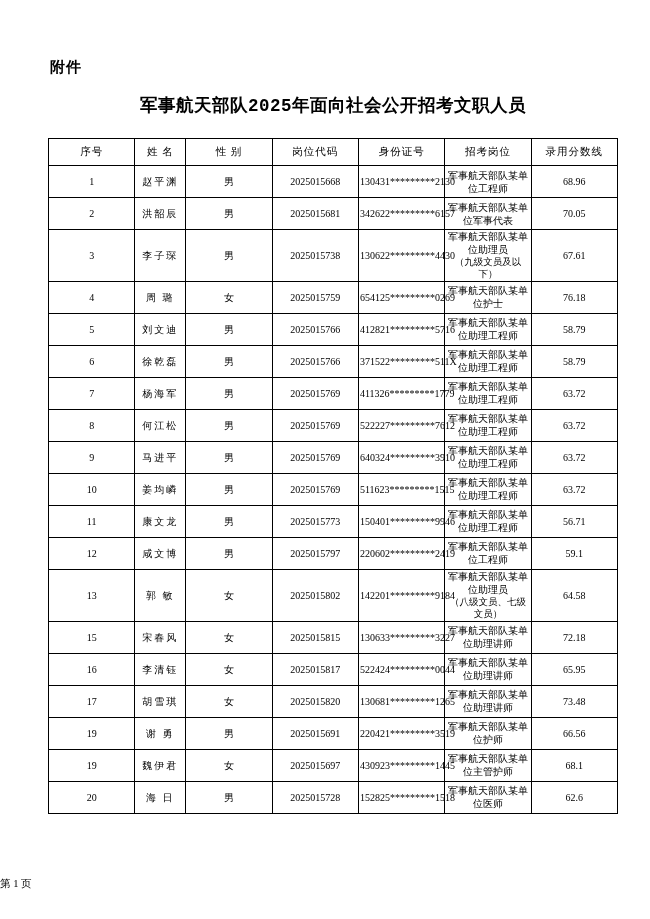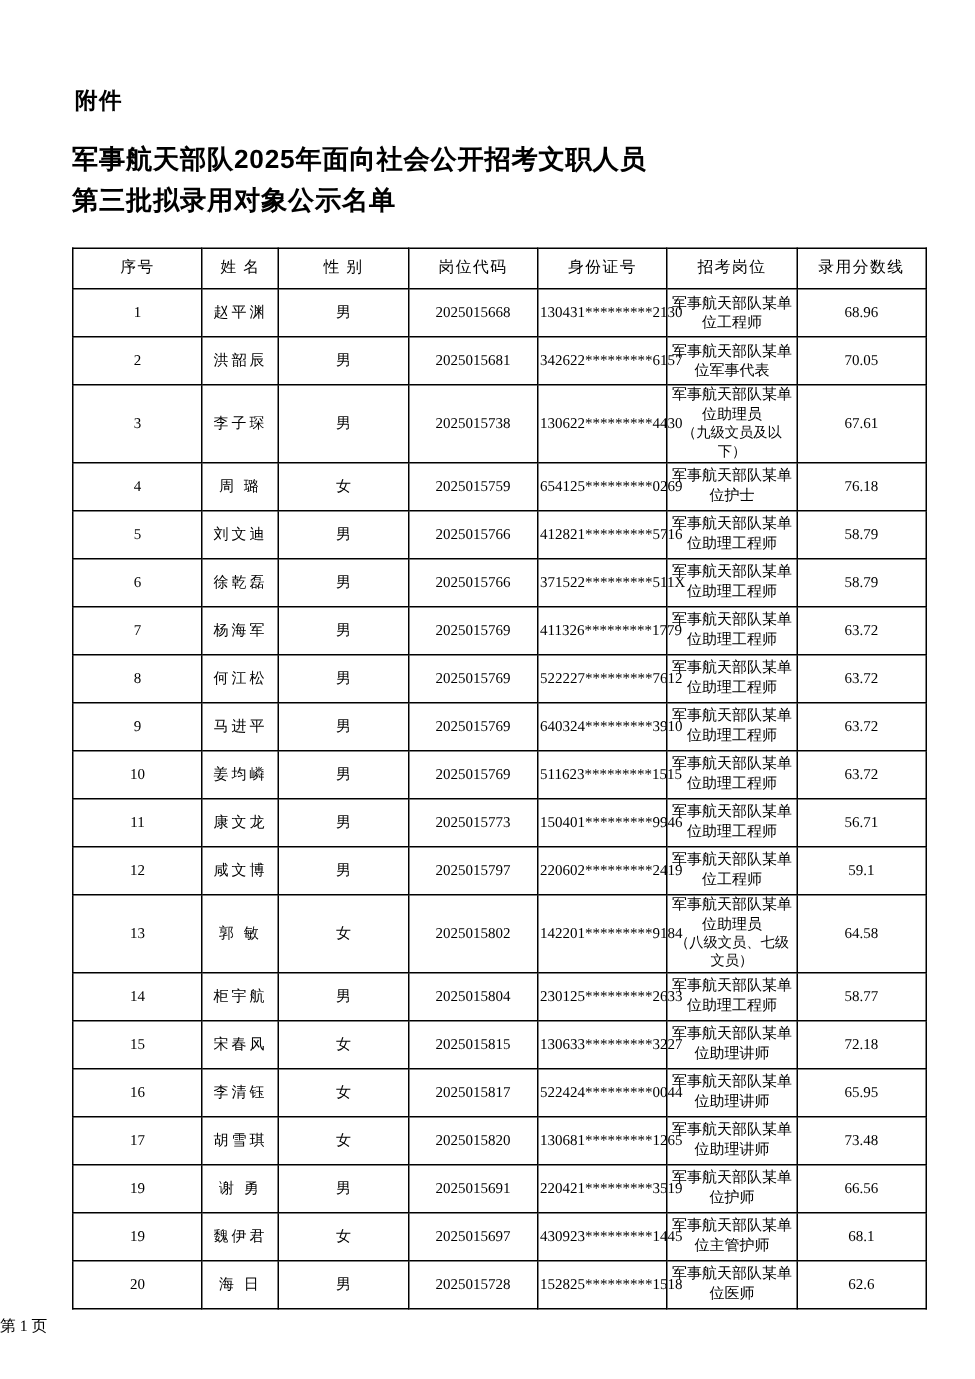--- a/index.html
+++ b/index.html
@@ -23,27 +23,27 @@
     position: relative;
   }
   .attachment-label {
     font-size: 15px;
     font-weight: bold;
     letter-spacing: 1px;
     margin: 0 0 16px 2px;
     font-family: "Liberation Serif", "DejaVu Serif", serif;
   }
   .doc-title {
-    text-align: left;
+    text-align: center;
     font-size: 17.5px;
     font-weight: bold;
     line-height: 1.55;
     letter-spacing: 0.5px;
     margin: 0 0 18px 0;
-    font-family: Liberation Sans, sans-serif;
+    font-family: Liberation Mono, monospace;
   }
   .doc-title .line2 {
     display: block;
   }
   table.roster {
     width: 100%;
     border-collapse: collapse;
     table-layout: fixed;
     font-size: 10px;
   }
@@ -92,21 +92,20 @@
 </style>
 </head>
 <body>
 
 <div class="page">
 
   <div class="attachment-label">附件</div>
 
   <div class="doc-title">
     <span class="line1">军事航天部队2025年面向社会公开招考文职人员</span>
-    <span class="line2">第三批拟录用对象公示名单</span>
   </div>
 
   <table class="roster">
     <thead>
       <tr>
         <th class="col-seq">序号</th>
         <th class="col-name">姓  名</th>
         <th class="col-gender">性  别</th>
         <th class="col-code">岗位代码</th>
         <th class="col-id">身份证号</th>
@@ -226,29 +225,20 @@
         <tr>
           <td class="col-seq">13</td>
           <td class="col-name name-cell">郭  敏</td>
           <td class="col-gender">女</td>
           <td class="col-code">2025015802</td>
           <td class="col-id">142201*********9184</td>
           <td class="col-post"><span>军事航天部队某单位助理员</span><span class="post-sub">（八级文员、七级文员）</span></td>
           <td class="col-score">64.58</td>
         </tr>
         <tr>
-          <td class="col-seq">14</td>
-          <td class="col-name name-cell">柜宇航</td>
-          <td class="col-gender">男</td>
-          <td class="col-code">2025015804</td>
-          <td class="col-id">230125*********2633</td>
-          <td class="col-post"><span>军事航天部队某单位助理工程师</span></td>
-          <td class="col-score">58.77</td>
-        </tr>
-        <tr>
           <td class="col-seq">15</td>
           <td class="col-name name-cell">宋春风</td>
           <td class="col-gender">女</td>
           <td class="col-code">2025015815</td>
           <td class="col-id">130633*********3227</td>
           <td class="col-post"><span>军事航天部队某单位助理讲师</span></td>
           <td class="col-score">72.18</td>
         </tr>
         <tr>
           <td class="col-seq">16</td>

